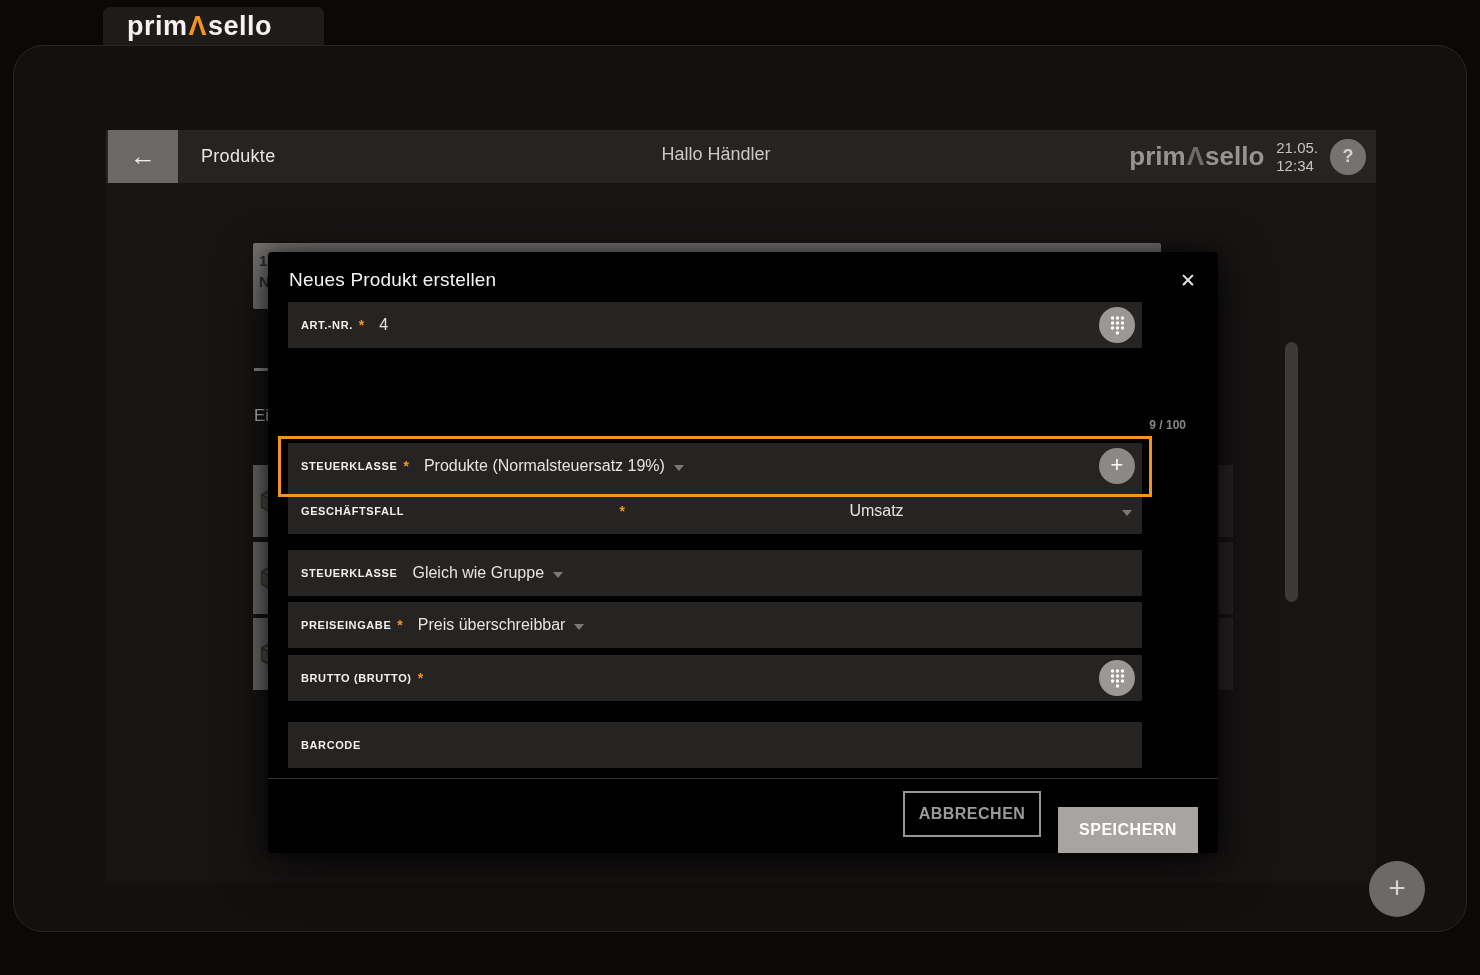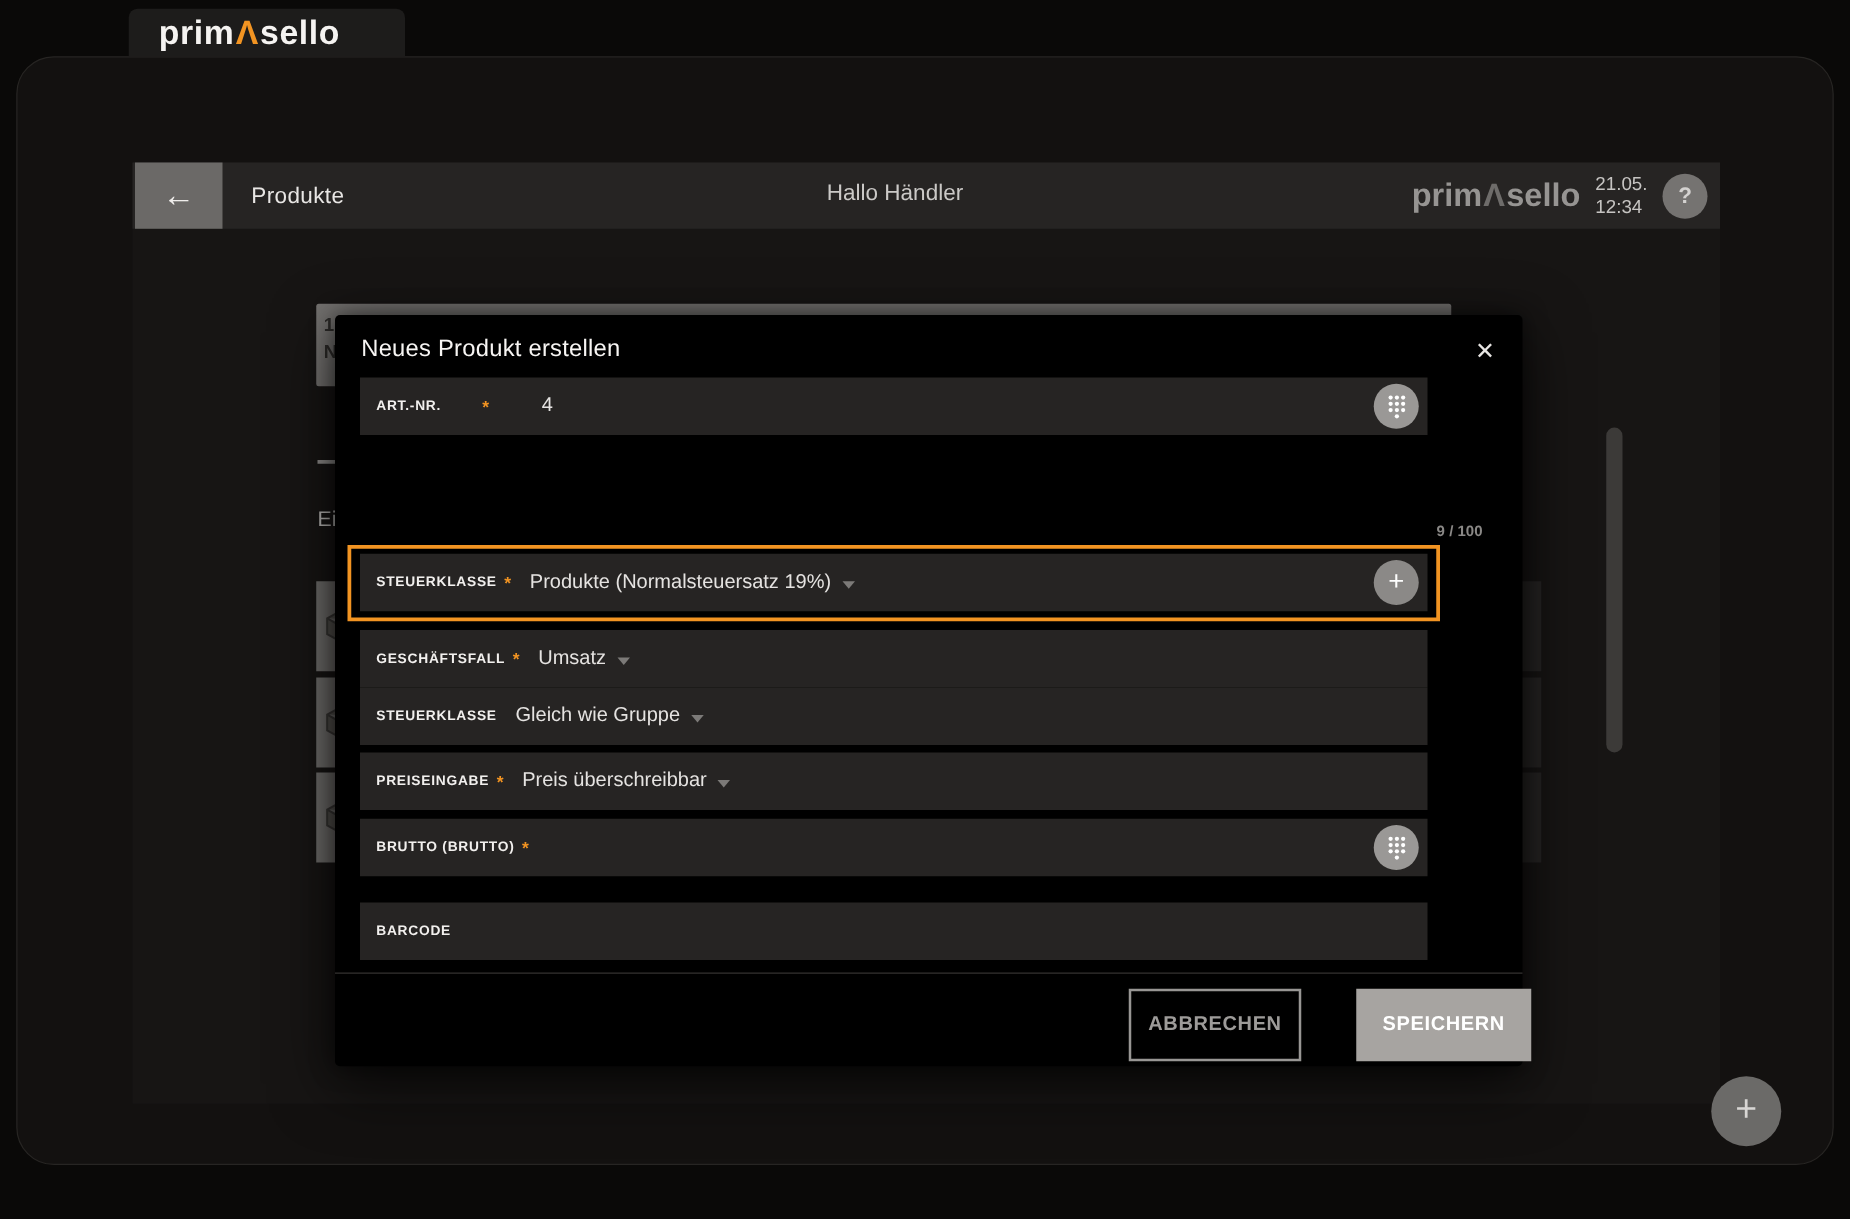--- a/index.html
+++ b/index.html
@@ -58,24 +58,24 @@
            border-top:6px solid #7c7a78; margin-left:9px; margin-top:3px; }
   .circle-btn { position:absolute; right:7px; top:5px; width:36px; height:36px; border-radius:50%;
                 display:flex; align-items:center; justify-content:center; cursor:pointer; }
   .keypad-btn { background:#9a9896; }
   .plus-btn { background:#8b8987; color:#fdfdfd; font-size:22px; font-weight:normal; padding-bottom:2px; }
   #hl-box { left:10px; top:184px; width:874px; height:61px; border:3px solid #f29422; z-index:11; }
   #counter { right:32px; top:166px; font-size:12px; color:#8a8886;font-weight:bold; }
   #modal-scrollbar { left:1017px; top:90px; width:13px; height:260px; background:#3c3a38; border-radius:7px; }
   #modal-divider { left:0; top:526px; width:950px; height:1px; background:#343230; }
 
-  .btn { top:539px; height:58px; display:flex; align-items:center; justify-content:center;
+  .btn { top:539px; height:46px; display:flex; align-items:center; justify-content:center;
          font-size:16px; font-weight:bold; letter-spacing:.5px; cursor:pointer; }
   #cancel-btn { left:635px; width:138px; border:2px solid #989694; color:#9d9b99; background:transparent; }
-  #save-btn { left:817px; width:140px; background:#a7a4a1; color:#ffffff; }
+  #save-btn { left:790px; width:140px; background:#a7a4a1; color:#ffffff;margin-top:16px; }
 
   
   #fab { left:1263px; top:731px; width:56px; height:56px; border-radius:50%; background:#6b6a68;
          color:#d8d6d4; font-size:30px; font-weight:normal; display:flex; align-items:center;
          justify-content:center; cursor:pointer; z-index:3; padding-bottom:3px; }
 
   .dots { display:block; }
 </style>
 </head>
 <body>
@@ -130,21 +130,21 @@
             <path d="M12 2 L21 7 L21 17 L12 22 L3 17 L3 7 Z M12 2 L12 12 M3 7 L12 12 L21 7" fill="#55534f" stroke="#3a3836" stroke-width="1.3"></path>
           </svg>
       </div>
       <div class="body"></div>
     </div>
 
     <div class="abs" id="modal">
       <div class="abs" id="modal-title">Neues Produkt erstellen</div>
       <div class="abs" id="modal-close">✕</div>
 
-      <div class="abs row" style="top:50px;gap:27px;">
+      <div class="abs row" style="top:50px;">
         <span class="lbl">ART.-NR.</span>
         <span class="req">*</span>
         <span class="val">4</span>
         <div class="circle-btn keypad-btn">
           <svg class="dots" width="17" height="21" viewBox="0 0 17 21">
             <g fill="#ffffff">
                 <circle cx="3.5" cy="3" r="1.7"></circle>
                 <circle cx="8.5" cy="3" r="1.7"></circle>
                 <circle cx="13.5" cy="3" r="1.7"></circle>
                 <circle cx="3.5" cy="8" r="1.7"></circle>
@@ -165,21 +165,21 @@
       <div class="abs row" style="top:191px;">
         <span class="lbl">STEUERKLASSE</span>
         <span class="req">*</span>
         <span class="val">Produkte (Normalsteuersatz 19%)</span>
         <span class="caret"></span>
         <div class="circle-btn plus-btn">
             <span>+</span>
           </div>
       </div>
 
-      <div class="abs row" style="top:252px;">
+      <div class="abs row" style="top:236px;justify-content:space-between;">
         <span class="lbl">GESCHÄFTSFALL</span>
         <span class="req">*</span>
         <span class="val">Umsatz</span>
         <span class="caret"></span>
       </div>
 
       <div class="abs row" style="top:298px;text-align:right;">
         <span class="lbl">STEUERKLASSE</span>
         <span class="val">Gleich wie Gruppe</span>
         <span class="caret"></span>

